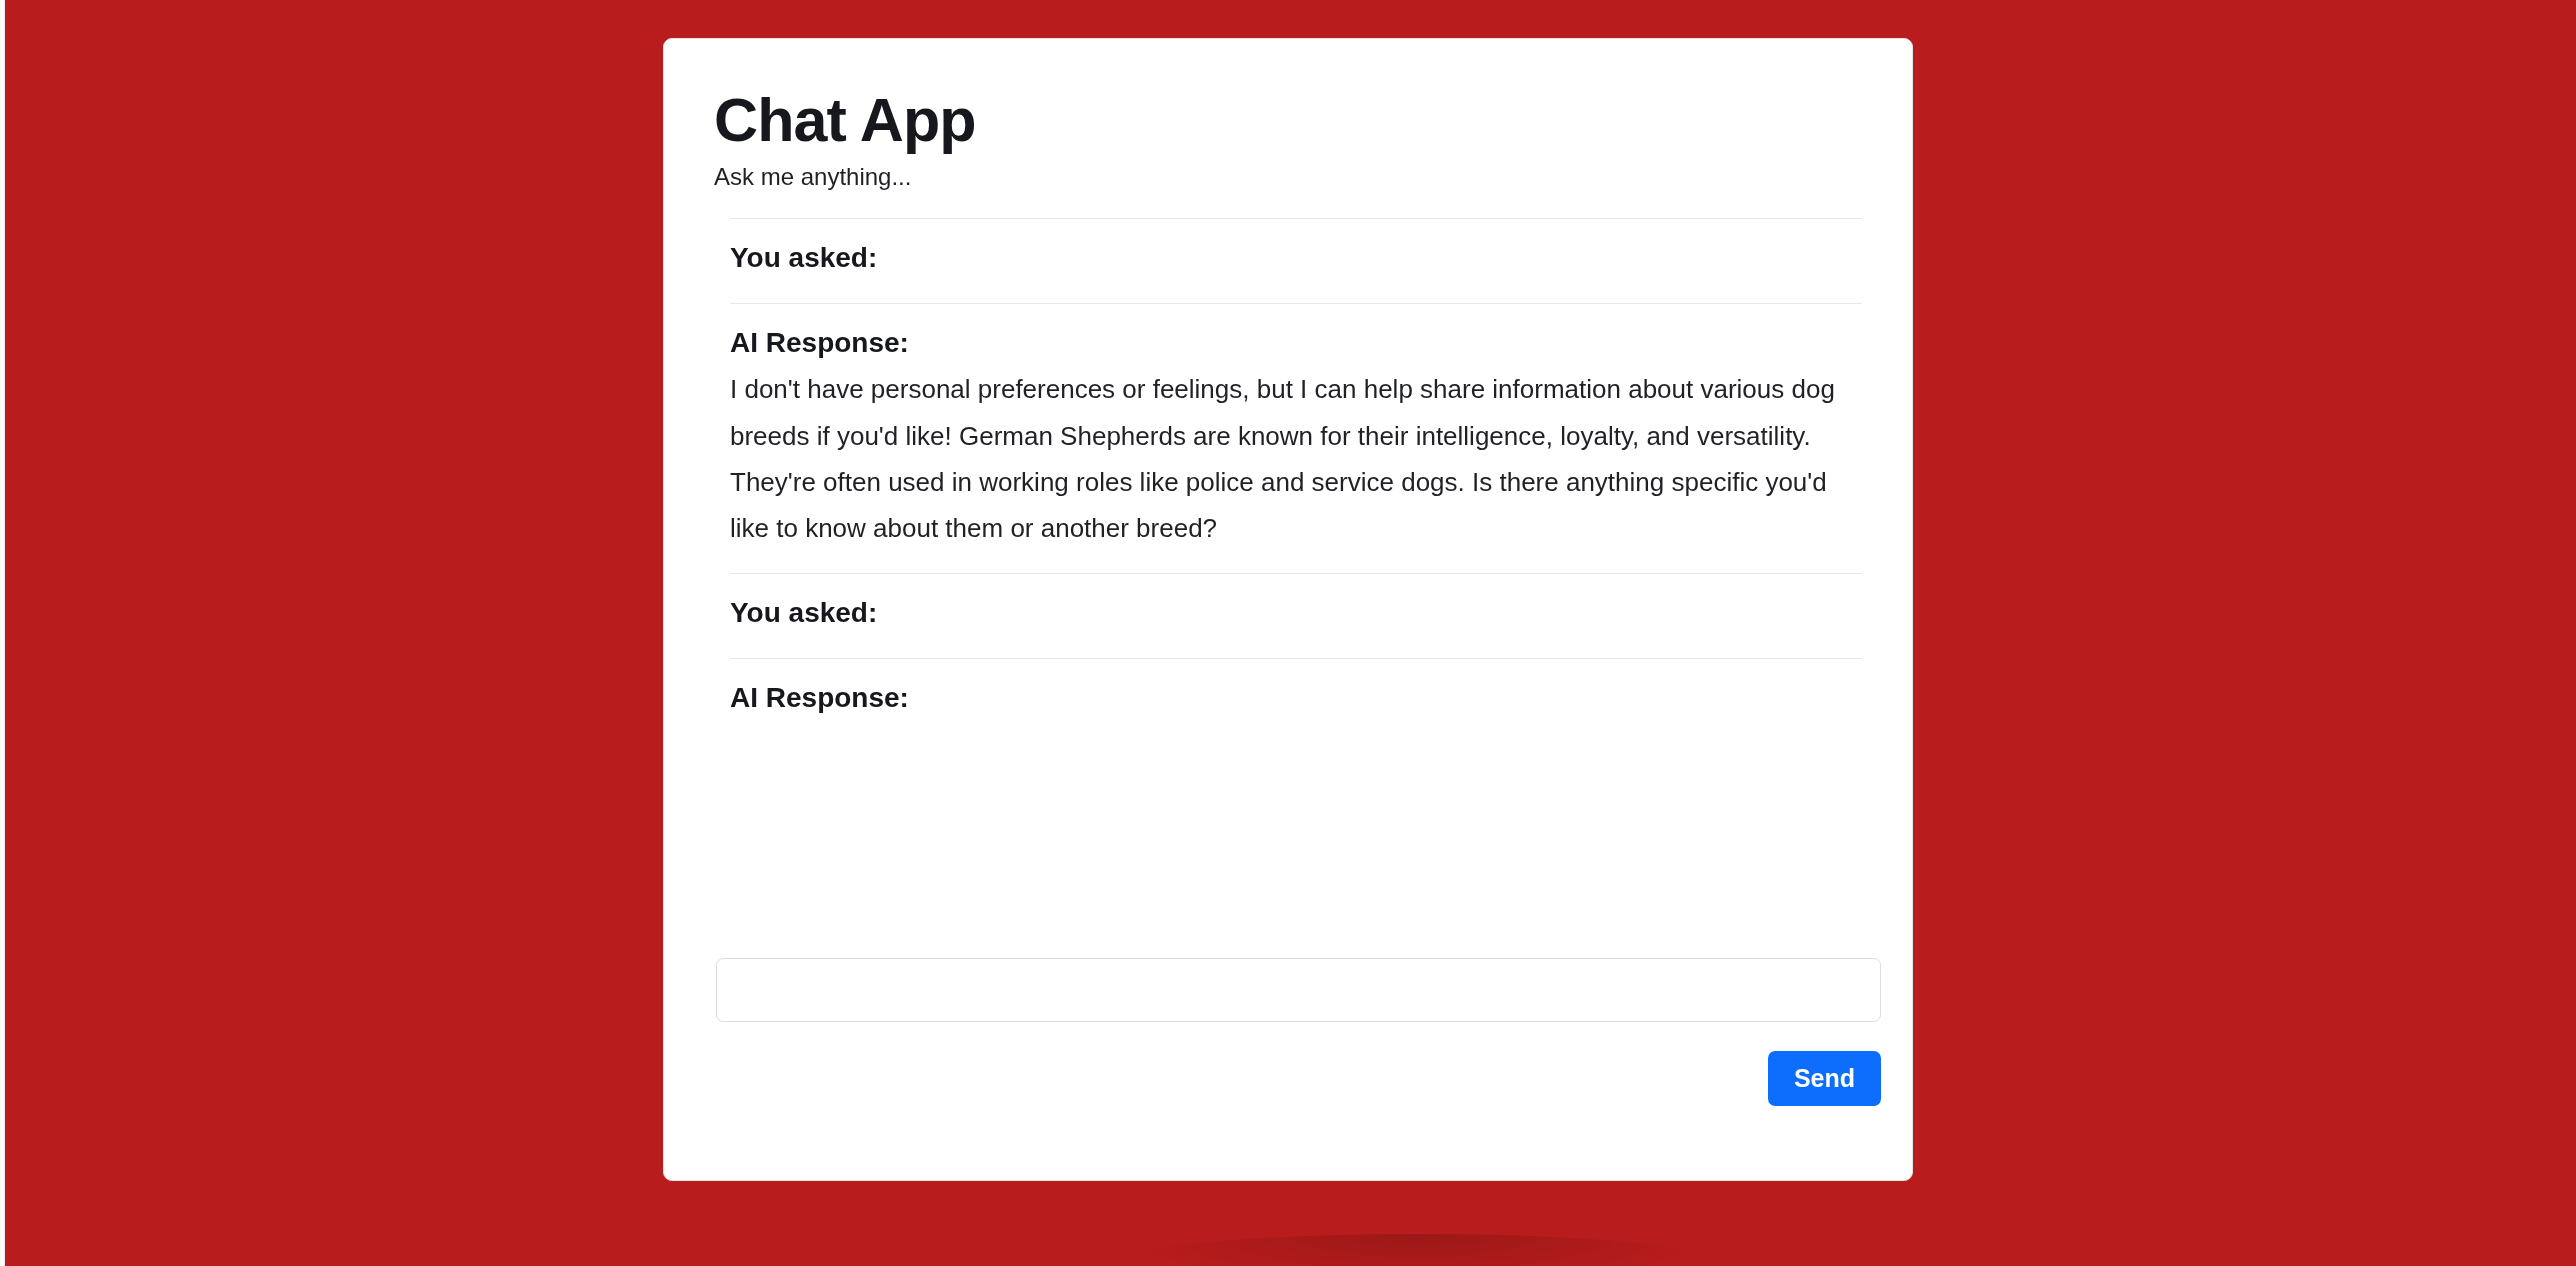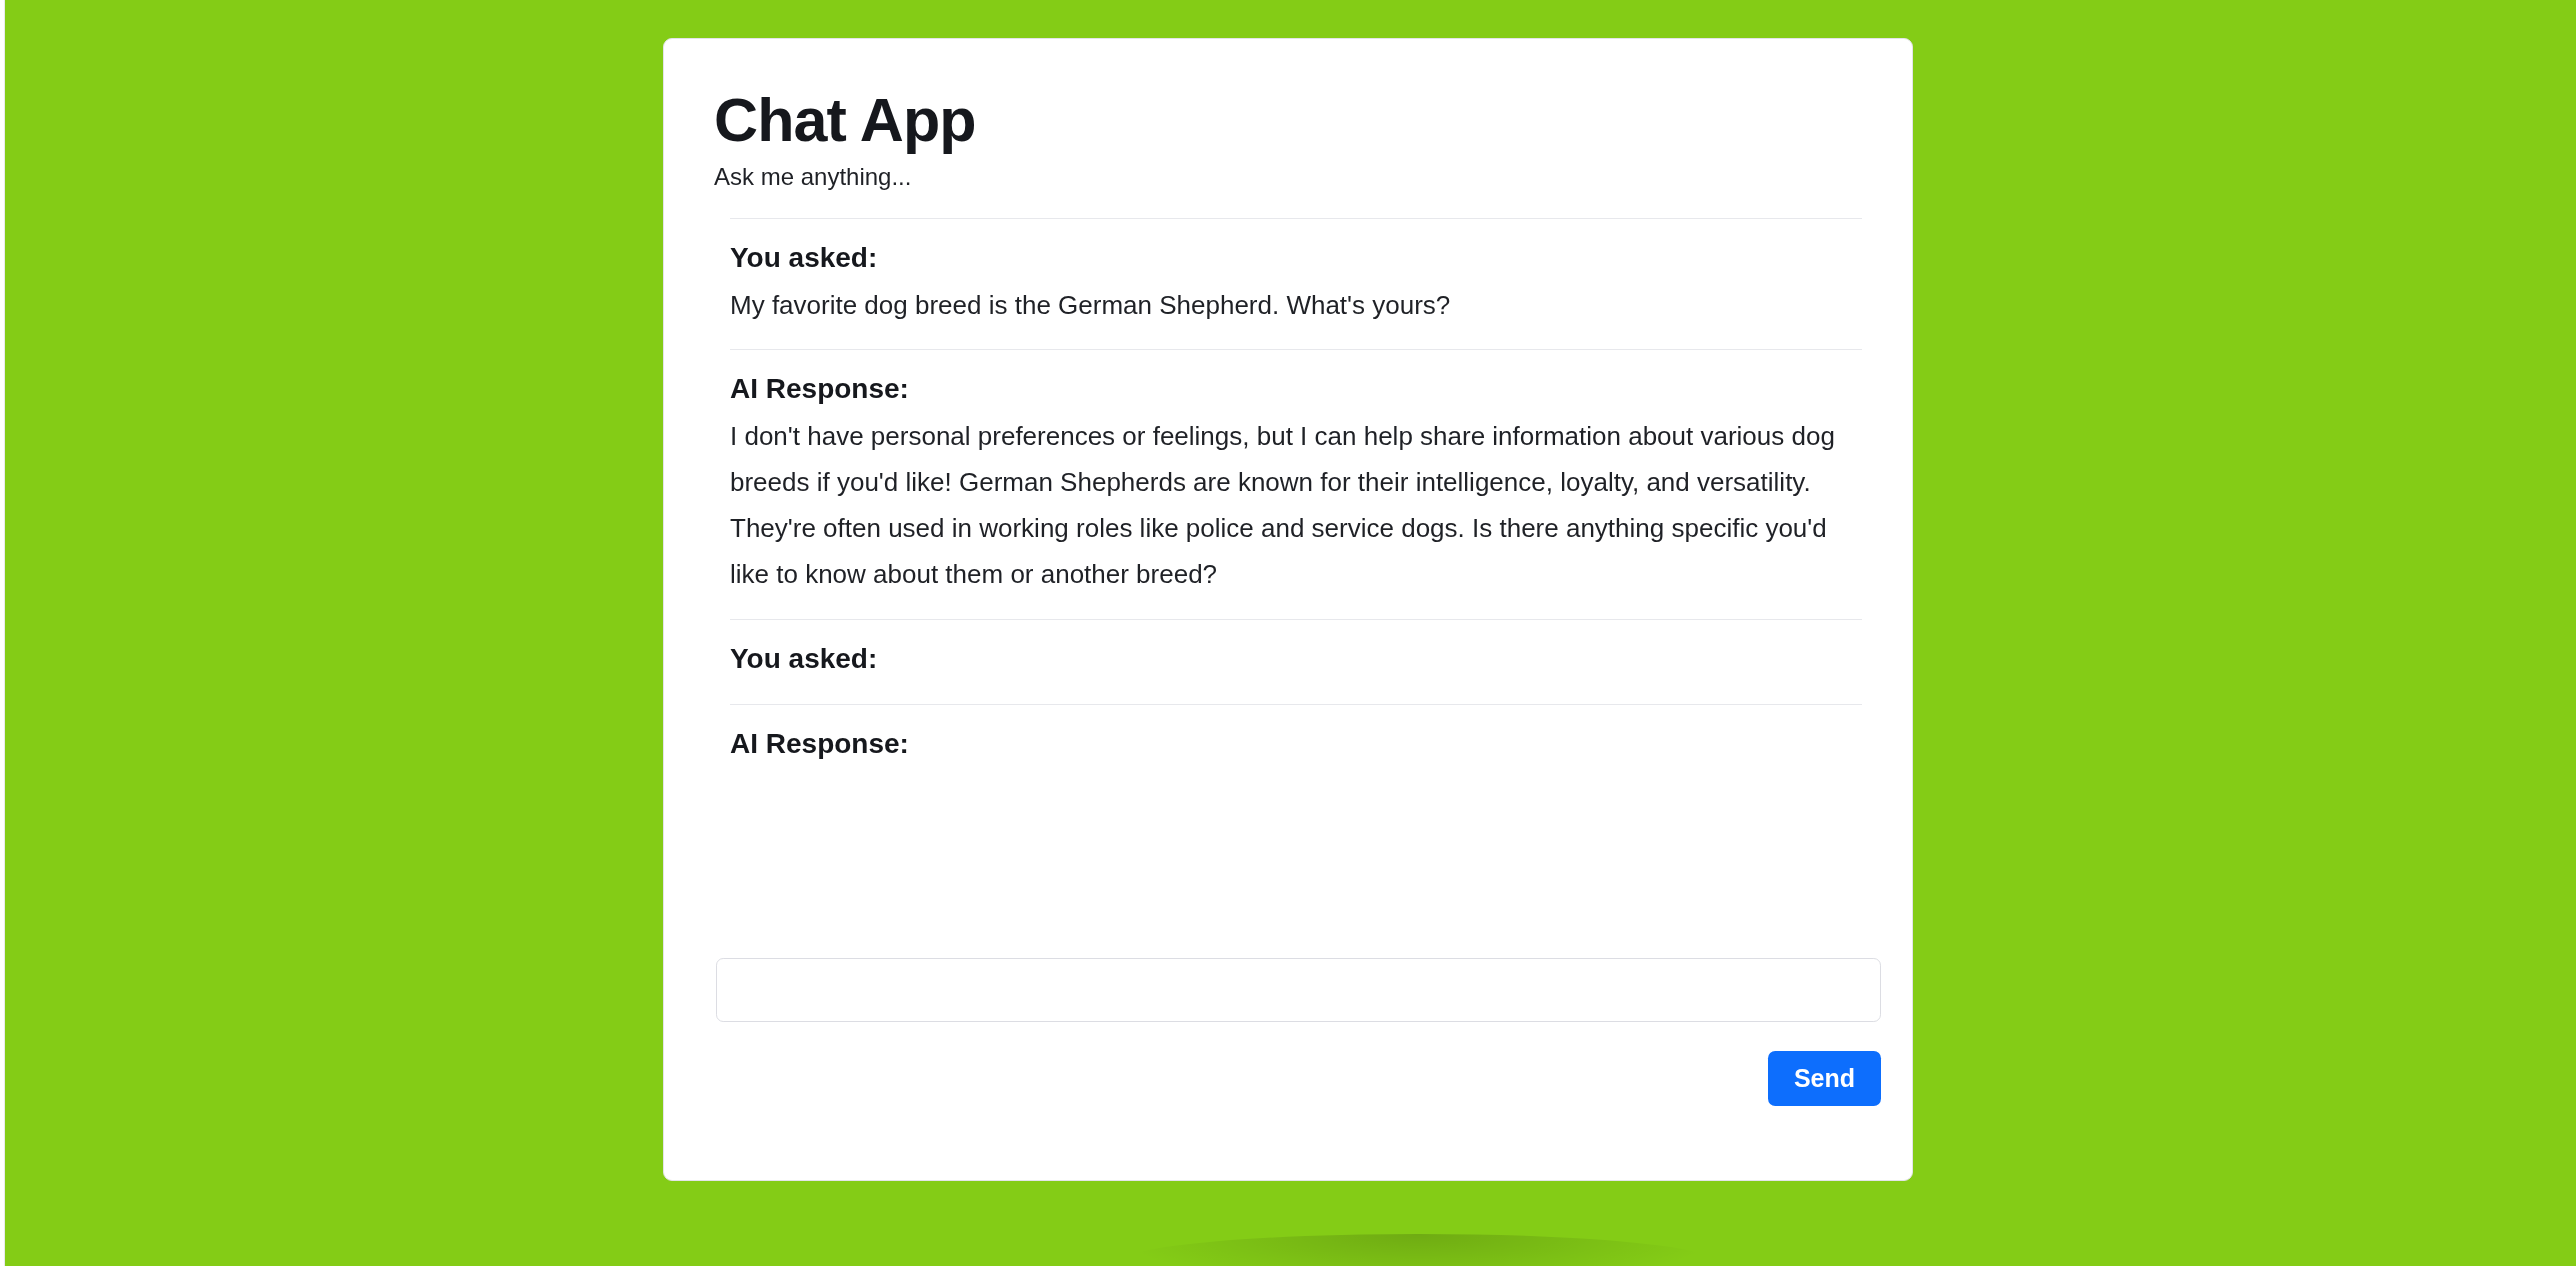--- a/index.html
+++ b/index.html
@@ -10,21 +10,21 @@
     height: 1267px;
     font-family: "Liberation Sans", sans-serif;
     -webkit-font-smoothing: antialiased;
   }
 
   .page {
     position: relative;
     width: 2576px;
     height: 1267px;
     overflow: hidden;
-    background: #84cc16;
+    background: #b91c1c;
   }
 
   
   .left-edge {
     position: absolute;
     left: 0;
     top: 0;
     width: 3.6px;
     height: 1267px;
     background: #ffffff;
@@ -149,21 +149,20 @@
   <div class="card">
     <div class="card-inner">
 
       <h1 class="app-title">Chat App</h1>
       <p class="subtitle">Ask me anything...</p>
 
       <div class="messages">
 
         <div class="msg">
           <div class="msg-label">You asked:</div>
-          <div class="msg-text">My favorite dog breed is the German Shepherd. What's yours?</div>
         </div>
 
         <div class="msg">
           <div class="msg-label">AI Response:</div>
           <div class="msg-text">I don't have personal preferences or feelings, but I can help share information about various dog breeds if you'd like! German Shepherds are known for their intelligence, loyalty, and versatility. They're often used in working roles like police and service dogs. Is there anything specific you'd like to know about them or another breed?</div>
         </div>
 
         <div class="msg">
           <div class="msg-label">You asked:</div>
         </div>

